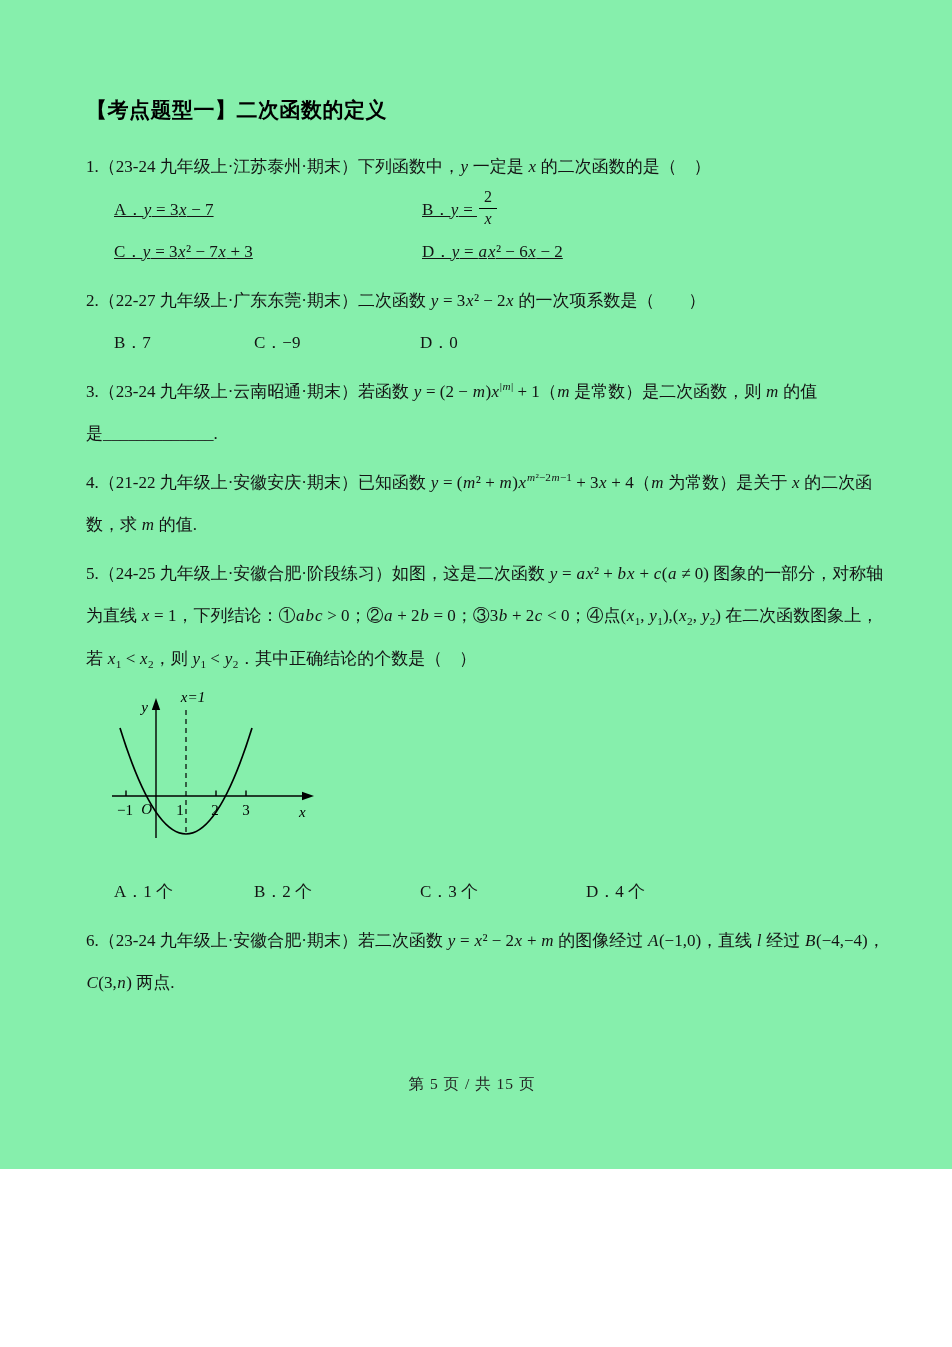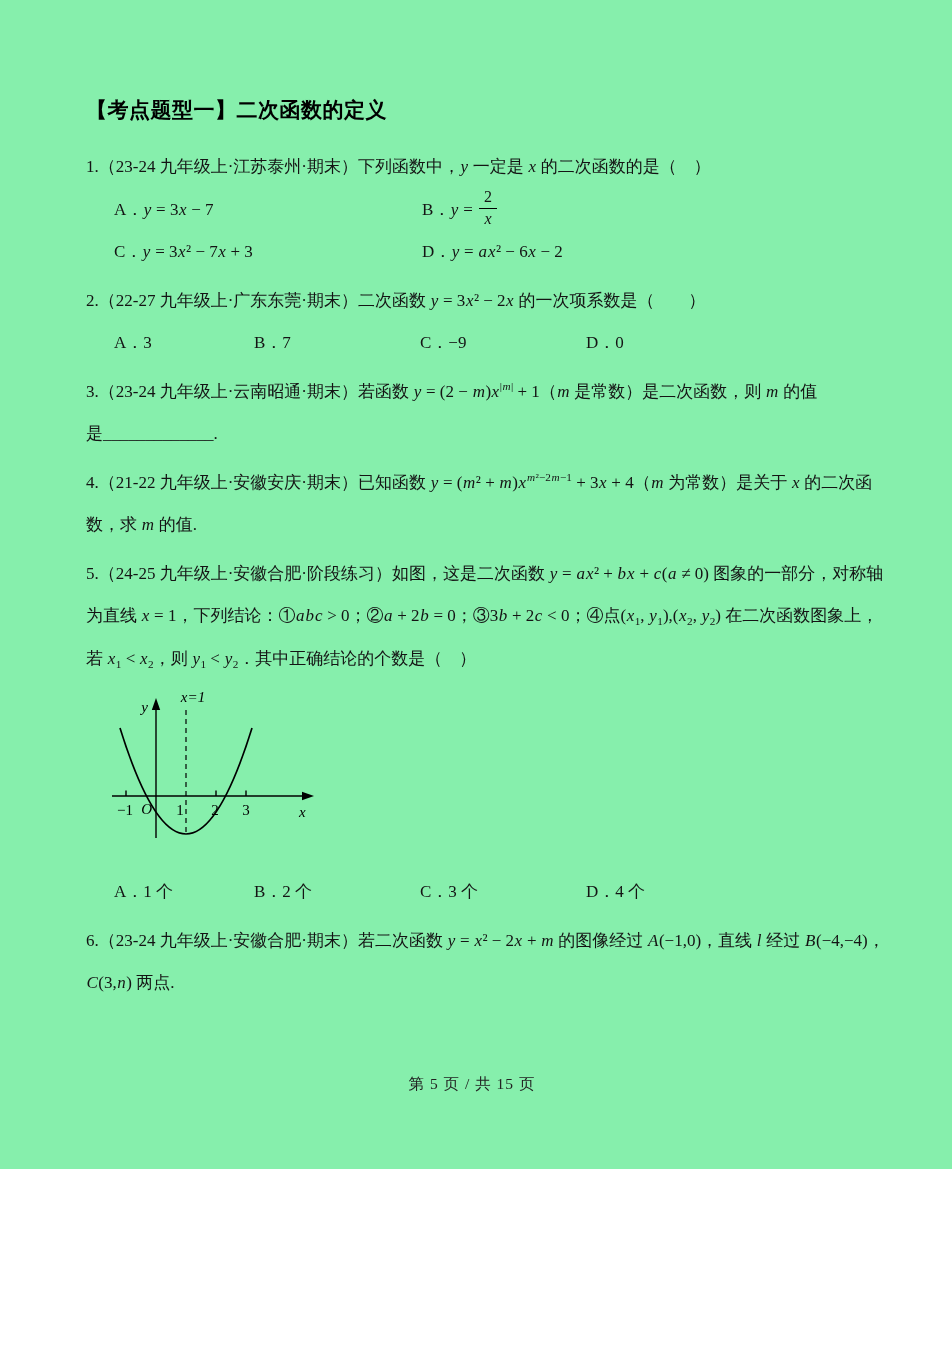--- a/index.html
+++ b/index.html
@@ -29,21 +29,21 @@
   .math { font-family:"Liberation Serif","DejaVu Serif",serif; }
   .math i { font-style:italic; padding:0 .5px; }
   sup { font-size:66%; line-height:0; vertical-align:super; }
   sub { font-size:66%; line-height:0; vertical-align:sub; }
   .opt-grid {
     display:grid;
     margin-left:28px;
     line-height:2.5;
     align-items:center;
   }
-  .grid-2 { grid-template-columns:308px 1fr; }
+  .grid-2 { grid-template-columns:308px 1fr;text-decoration:underline; }
   .grid-4 { grid-template-columns:140px 166px 166px 1fr; }
   .opt { white-space:nowrap; }
   .frac {
     display:inline-block; vertical-align:middle;
     text-align:center; line-height:1.2;
     margin:0 2px; transform:translateY(-3px);
     font-size:16px;
   }
   .frac .num { display:block; border-bottom:1.2px solid #000; padding:0 5px 1px; }
   .frac .den { display:block; font-style:italic; }
@@ -68,21 +68,20 @@
         <div class="opt"><span class="txt">A．</span><span class="math"><i>y</i> = 3<i>x</i> − 7</span></div>
         <div class="opt"><span><span class="txt">B．</span><span class="math"><i>y</i> = </span></span><span class="frac"><span class="num">2</span><span class="den">x</span></span></div>
         <div class="opt"><span class="txt">C．</span><span class="math"><i>y</i> = 3<i>x</i>² − 7<i>x</i> + 3</span></div>
         <div class="opt"><span class="txt">D．</span><span class="math"><i>y</i> = <i>a</i><i>x</i>² − 6<i>x</i> − 2</span></div>
       </div>
     </div>
 
     <div class="question">
       <p class="stem"><span class="txt">2.（22-27 九年级上·广东东莞·期末）二次函数 </span><span class="math"><i>y</i> = 3<i>x</i>² − 2<i>x</i></span><span class="txt"> 的一次项系数是（　　）</span></p>
       <div class="opt-grid grid-4">
-        <div class="opt">A．3</div>
         <div class="opt">B．7</div>
         <div class="opt">C．−9</div>
         <div class="opt">D．0</div>
       </div>
     </div>
 
     <div class="question">
       <p class="stem"><span class="txt">3.（23-24 九年级上·云南昭通·期末）若函数 </span><span class="math"><i>y</i> = (2 − <i>m</i>)<i>x</i><sup>|<i>m</i>|</sup> + 1</span><span class="txt">（</span><span class="math"><i>m</i></span><span class="txt"> 是常数）是二次函数，则 </span><span class="math"><i>m</i></span><span class="txt"> 的值</span><br><span class="txt">是</span><span class="txt">_____________</span><span class="txt">.</span></p>
     </div>
 

